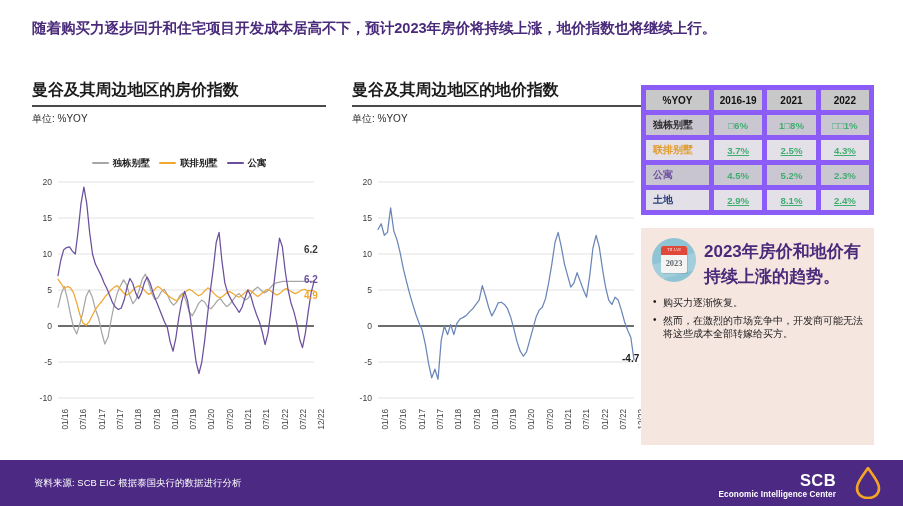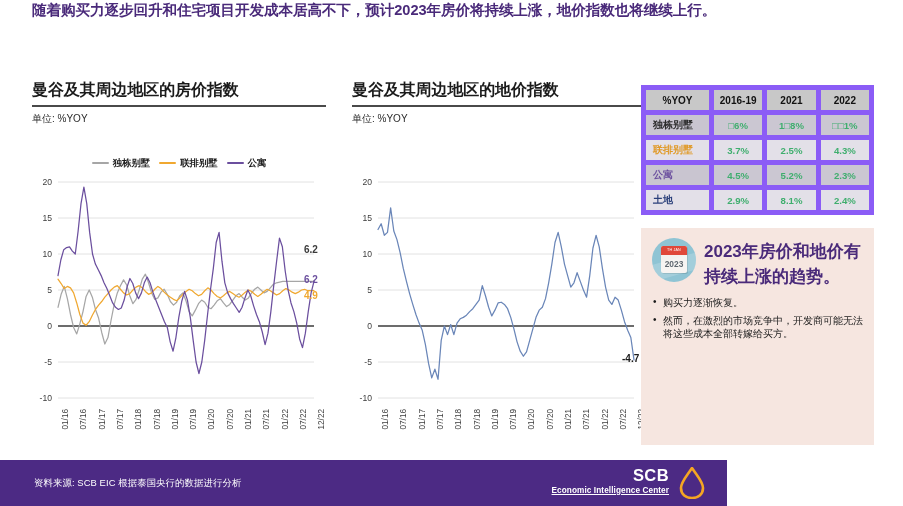--- a/index.html
+++ b/index.html
@@ -12,21 +12,21 @@
     overflow: hidden;
     position: relative;
   }
 
   
   .header {
     position: absolute;
     left: 0; top: 0;
     width: 903px;
     height: 68px;
-    padding: 0 28px 0 32px;
+    padding: 18px 28px 0 32px;
   }
   .header-title {
     color: #4a2a7a;
     font-size: 14.6px;
     font-weight: bold;
     line-height: 1.48;
     letter-spacing: -0.1px;
   }
 
   
@@ -137,21 +137,21 @@
     text-align: left;
     padding-left: 7px;
     font-size: 10px;
   }
   table.yoy td.val {
     background: #cbc7d2;
     color: #3fae6e;
     font-weight: bold;
   }
   tr.alt td.rowlabel { background: #e3e0e8; }
-  tr.alt td.val { background: #e3e0e8; }
+  tr.alt td.val { background: #e3e0e8; text-decoration: underline; }
 
   
   .callout {
     position: absolute;
     left: 641px;
     top: 228px;
     width: 233px;
     height: 217px;
     background: #f6e6e0;
     padding: 10px 11px 8px 11px;
@@ -170,20 +170,21 @@
     position: relative;
     overflow: hidden;
   }
   .cal-icon .pg {
     position: absolute;
     left: 9px; top: 8px;
     width: 26px; height: 27px;
     background: #f4f2ef;
     border-radius: 2px;
     box-shadow: 1px 1px 0 rgba(0,0,0,.12);
+    font-family: Liberation Serif, serif;
   }
   .cal-icon .pg-top {
     position: absolute;
     left: 0; top: 0;
     width: 26px; height: 9px;
     background: #e0483a;
     border-radius: 2px 2px 0 0;
     color: #fff;
     font-size: 3.6px;
     text-align: center;
@@ -228,37 +229,37 @@
     content: "•";
     position: absolute;
     left: 1px; top: -1px;
     font-size: 10px;
   }
 
   
   .footer {
     position: absolute;
     left: 0; bottom: 0;
-    width: 727px;
+    width: 903px;
     height: 46px;
     background: #4c2a84;
     display: flex;
     align-items: center;
     justify-content: space-between;
     padding: 0 22px 0 34px;
   }
   .footer-src {
     color: #ffffff;
     font-size: 9.4px;
     letter-spacing: .1px;
   }
-  .brand { display: flex; align-items: flex-start; gap: 10px; }
+  .brand { display: flex; align-items: flex-end; gap: 19px; }
   .brand-txt { text-align: right; color: #ffffff; }
   .brand-scb { font-size: 16.5px; font-weight: bold; letter-spacing: .4px; line-height: 1; }
-  .brand-eic { font-size: 8.2px; font-weight: bold; letter-spacing: .1px; margin-top: 2px; text-decoration: underline; }
+  .brand-eic { font-size: 8.2px; font-weight: bold; letter-spacing: .1px; margin-top: 2px; }
   .brand-mark { width: 26px; height: 32px; }
 </style>
 </head>
 <body>
 
 <div class="header">
   <div class="header-title">随着购买力逐步回升和住宅项目开发成本居高不下，预计2023年房价将持续上涨，地价指数也将继续上行。</div>
 </div>
 
 <div class="chart-panel panel-left">

